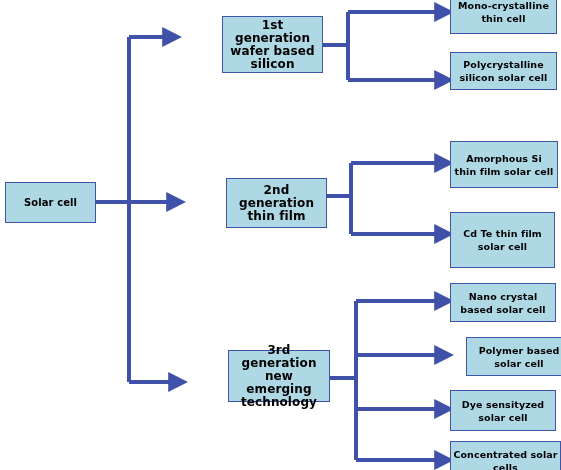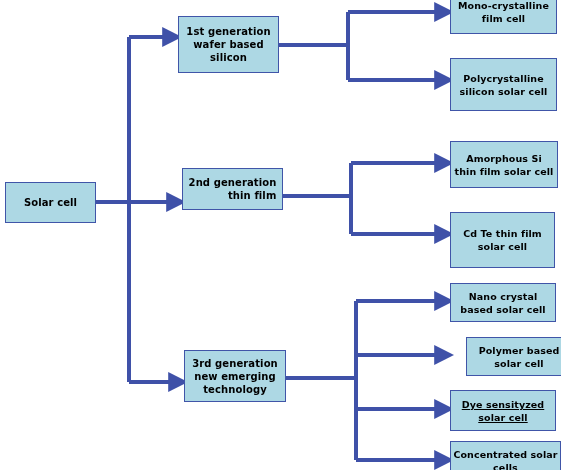--- a/index.html
+++ b/index.html
@@ -36,21 +36,21 @@
     text-align: center;
     color: #000000;
     font-weight: bold;
     font-size: 9.5px;
     line-height: 13px;
     letter-spacing: 0.1px;
     padding: 1px 2px;
     white-space: pre-line;
   }
   .node.root      { font-size: 10px; }
-  .node.level1    { font-size: 10px; }
+  .node.level1    { font-size: 12px; margin-left: 44px; }
   .node.leaf      { font-size: 9.5px; }
 </style>
 </head>
 <body>
 
 <div id="diagram-root">
 
   <svg id="connector-layer" viewBox="0 0 561 470" width="561" height="470" xmlns="http://www.w3.org/2000/svg">
     <defs>
       <marker id="arrowhead" markerWidth="5" markerHeight="5" refX="3.2" refY="2.5" orient="auto" markerUnits="strokeWidth">
@@ -79,35 +79,35 @@
         <line x1="356" y1="460" x2="447" y2="460" marker-end="url(#arrowhead)"></line>
       </g>
   </svg>
 
   <div id="node-layer">
       <div class="node root" style="left: 5px; top: 182px; width: 91px; height: 41px; background: rgb(173, 216, 228); border-color: rgb(64, 85, 168); color: rgb(0, 0, 0);"><span>Solar cell</span></div>
       <div class="node level1" style="left: 178px; top: 16px; width: 101px; height: 57px; background: rgb(173, 216, 228); border-color: rgb(64, 85, 168); color: rgb(0, 0, 0);"><span>1st generation
 wafer based
 silicon</span></div>
       <div class="node leaf" style="left: 450px; top: -10px; width: 107px; height: 44px; background: rgb(173, 216, 228); border-color: rgb(64, 85, 168); color: rgb(0, 0, 0);"><span>Mono-crystalline
-film cell</span></div>
-      <div class="node leaf" style="left: 450px; top: 58px; width: 107px; height: 53px; background: rgb(173, 216, 228); border-color: rgb(64, 85, 168); color: rgb(0, 0, 0);"><span>Polycrystalline
+thin cell</span></div>
+      <div class="node leaf" style="left: 450px; top: 52px; width: 107px; height: 38px; background: rgb(173, 216, 228); border-color: rgb(64, 85, 168); color: rgb(0, 0, 0);"><span>Polycrystalline
 silicon solar cell</span></div>
-      <div class="node level1" style="left: 182px; top: 168px; width: 101px; height: 42px; background: rgb(173, 216, 228); border-color: rgb(64, 85, 168); color: rgb(0, 0, 0); text-align: right;"><span>2nd generation
+      <div class="node level1" style="left: 182px; top: 178px; width: 101px; height: 50px; background: rgb(173, 216, 228); border-color: rgb(64, 85, 168); color: rgb(0, 0, 0);"><span>2nd generation
 thin film</span></div>
       <div class="node leaf" style="left: 450px; top: 141px; width: 108px; height: 47px; background: rgb(173, 216, 228); border-color: rgb(64, 85, 168); color: rgb(0, 0, 0); text-align: center;"><span>Amorphous Si
 thin film solar cell</span></div>
       <div class="node leaf" style="left: 450px; top: 212px; width: 105px; height: 56px; background: rgb(173, 216, 228); border-color: rgb(64, 85, 168); color: rgb(0, 0, 0);"><span>Cd Te thin film
 solar cell</span></div>
       <div class="node level1" style="left: 184px; top: 350px; width: 102px; height: 52px; background: rgb(173, 216, 228); border-color: rgb(64, 85, 168); color: rgb(0, 0, 0);"><span>3rd generation
 new emerging
 technology</span></div>
       <div class="node leaf" style="left: 450px; top: 283px; width: 106px; height: 39px; background: rgb(173, 216, 228); border-color: rgb(64, 85, 168); color: rgb(0, 0, 0);"><span>Nano crystal
 based solar cell</span></div>
       <div class="node leaf" style="left: 450px; top: 337px; width: 106px; height: 39px; background: rgb(173, 216, 228); border-color: rgb(64, 85, 168); color: rgb(0, 0, 0); margin-left: 16px;"><span>Polymer based
 solar cell</span></div>
-      <div class="node leaf" style="left: 450px; top: 390px; width: 106px; height: 41px; background: rgb(173, 216, 228); border-color: rgb(64, 85, 168); color: rgb(0, 0, 0); text-decoration: underline;"><span>Dye sensityzed
+      <div class="node leaf" style="left: 450px; top: 390px; width: 106px; height: 41px; background: rgb(173, 216, 228); border-color: rgb(64, 85, 168); color: rgb(0, 0, 0);"><span>Dye sensityzed
 solar cell</span></div>
       <div class="node leaf" style="left: 450px; top: 441px; width: 111px; height: 40px; background: rgb(173, 216, 228); border-color: rgb(64, 85, 168); color: rgb(0, 0, 0);"><span>Concentrated solar
 cells</span></div>
     </div>
 
 </div>
 
 </body></html>

